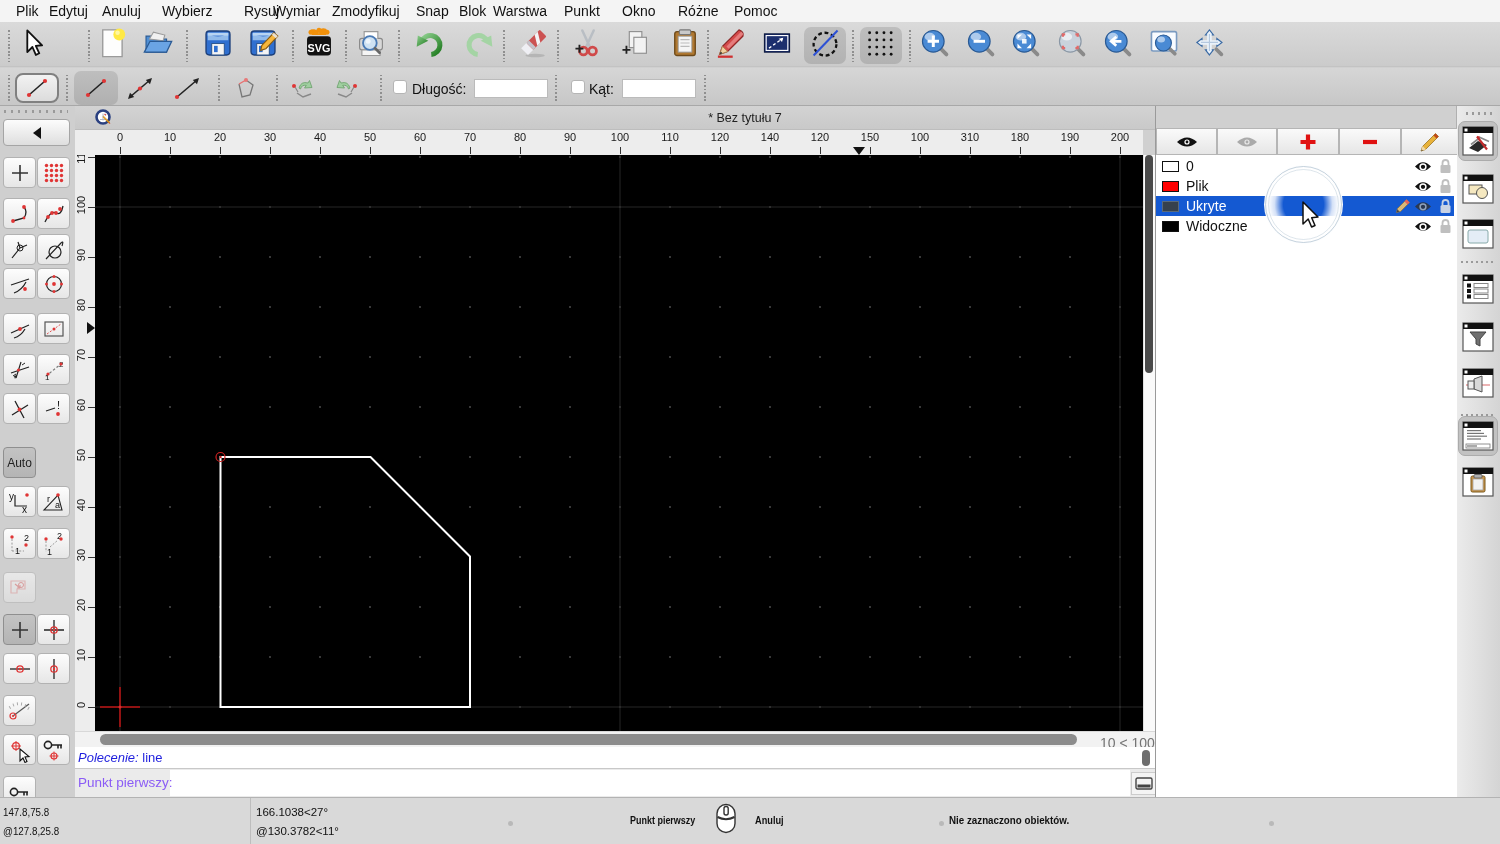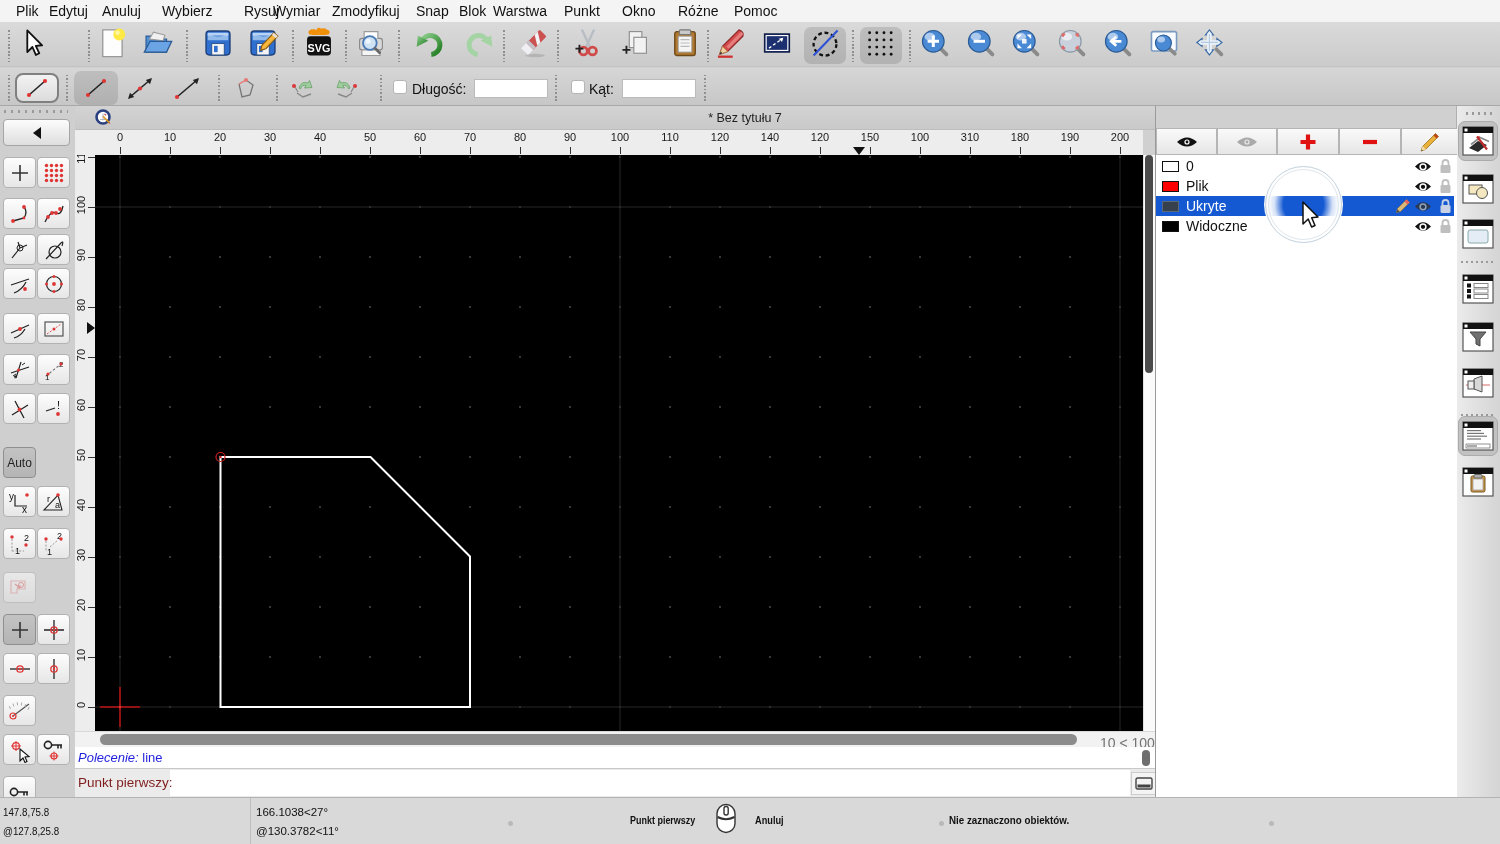--- a/index.html
+++ b/index.html
@@ -632,21 +632,21 @@
 <div style="position:absolute;left:75px;top:731px;width:1080px;height:16px;background:#f2f2f2;border-top:1px solid #d8d8d8">
     <div style="position:absolute;left:25px;top:2px;width:977px;height:11px;background:#8c8c8c;border-radius:6px"></div>
     <div style="position:absolute;left:1025px;top:3px;font-size:14px;color:#737373">10 &lt; 100</div>
   </div>
 <div style="position:absolute;left:75px;top:747px;width:1080px;height:22px;background:#fff;border-bottom:1px solid #c8c8c8">
     <span style="position:absolute;left:3px;top:3px;font-size:13px;color:#1f1fdd"><i>Polecenie:</i> line</span>
     <div style="position:absolute;left:1067px;top:3px;width:8px;height:16px;background:#6e6e6e;border-radius:4px"></div>
   </div>
 <div style="position:absolute;left:75px;top:769px;width:1080px;height:28px;background:#ebebeb">
     <div style="position:absolute;left:95px;top:1px;width:960px;height:26px;background:#fff"></div>
-    <span style="position:absolute;left:3px;top:6px;font-size:13.5px;color:#7f1d1d">Punkt pierwszy:</span>
+    <span style="position:absolute;left:3px;top:6px;font-size:13.5px;color:#8b5cf6">Punkt pierwszy:</span>
     <div style="position:absolute;left:1056px;top:3px;width:26px;height:23px;background:#f4f4f4;border:1px solid #ccc;display:flex;align-items:center;justify-content:center">
       <svg width="18" height="13" viewBox="0 0 18 13">
         <rect x="1" y="1" width="16" height="11" rx="1.5" fill="none" stroke="#444" stroke-width="1.4"></rect>
         <rect x="2.5" y="7.5" width="13" height="3" fill="#444"></rect>
       </svg>
     </div>
   </div>
 <div style="position:absolute;left:0;top:106px;width:75px;height:691px;background:#cfcfcf">
     <div style="position:absolute;left:4px;top:4px;width:64px;height:3px;background-image:repeating-linear-gradient(90deg,#9a9a9a 0 2px,transparent 2px 7px)"></div>
     <div style="position:absolute;left:3px;top:13px;width:67px;height:27px;border:1px solid #a5a5a5;border-radius:4px;background:linear-gradient(#fcfcfc,#dedede);display:flex;align-items:center;justify-content:center">

